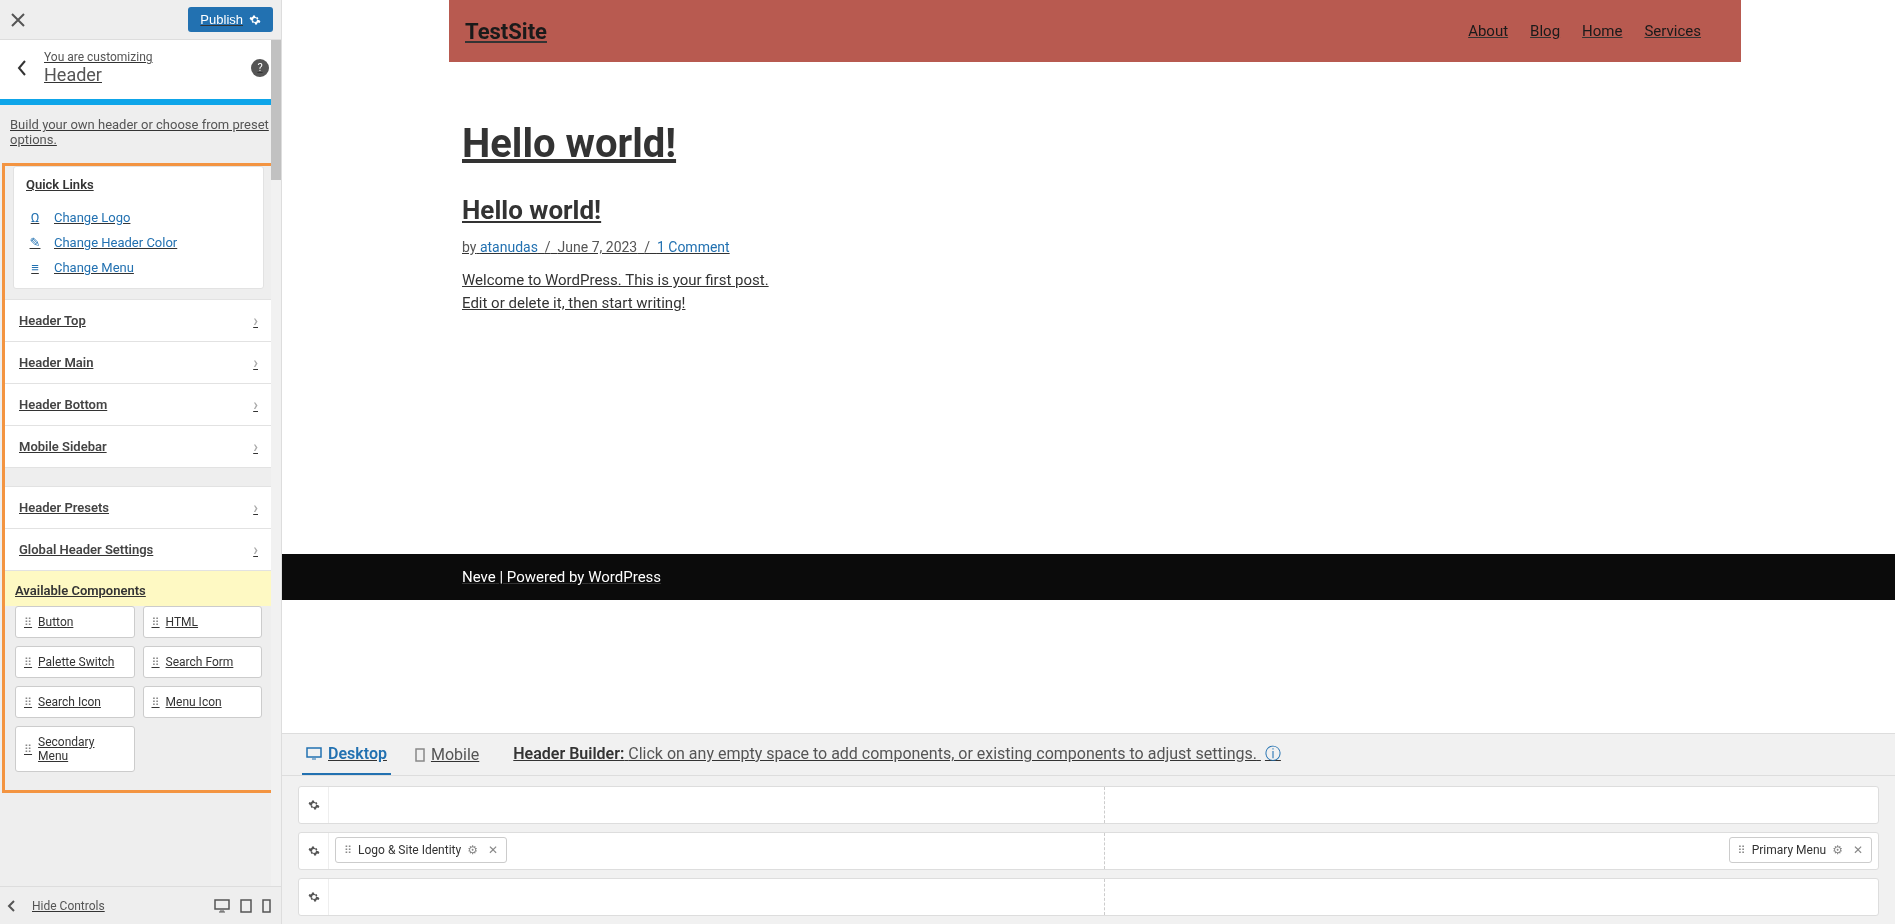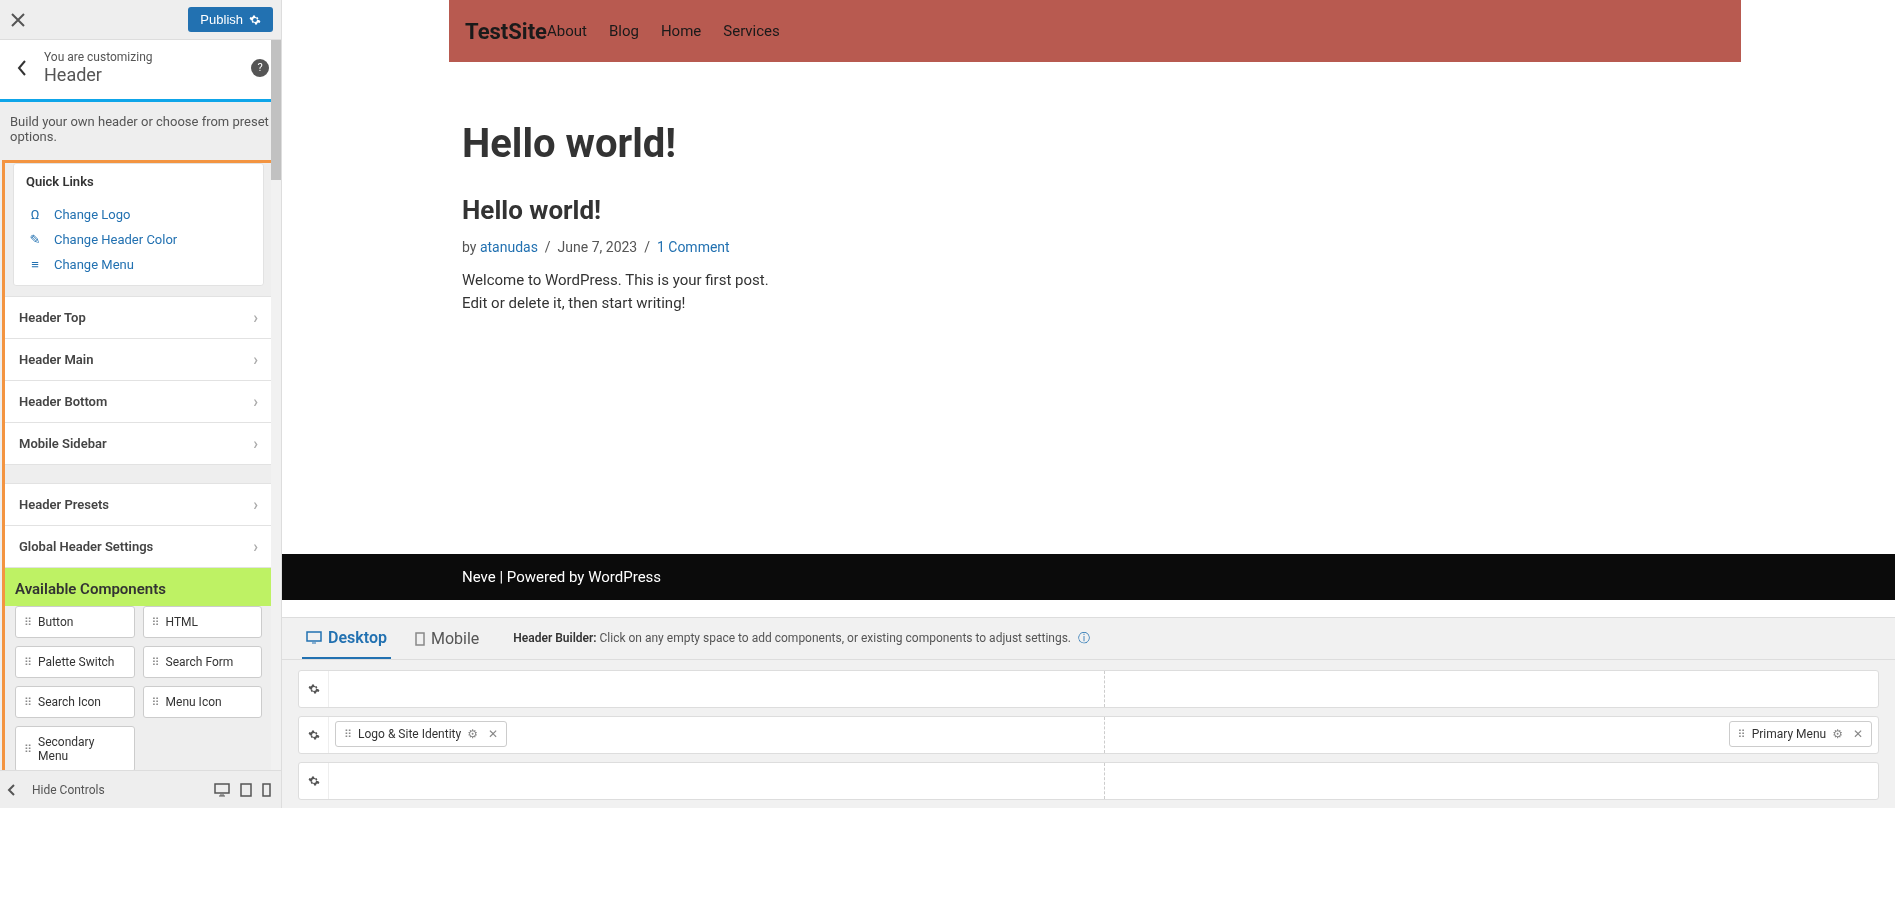--- a/index.html
+++ b/index.html
@@ -1,28 +1,28 @@
 <!DOCTYPE html>
 <html><head>
 <meta charset="utf-8">
 <style>
 * { box-sizing: border-box; margin: 0; padding: 0; }
 body { font-family: -apple-system, BlinkMacSystemFont, "Segoe UI", Roboto, sans-serif; font-size: 13px; color: #333; background: #fff; overflow: hidden; }
 
-.app { display: flex; width: 1895px; height: 808px; position: relative; }
+.app { display: flex; width: 1895px; height: 924px; position: relative; text-decoration: underline; }
 
 
 .sidebar { width: 282px; background: #eee; border-right: 1px solid #ddd; display: flex; flex-direction: column; position: relative; }
 .sidebar-top { display: flex; align-items: center; height: 40px; background: #eee; border-bottom: 1px solid #ddd; }
 .close-btn { width: 36px; height: 40px; display: flex; align-items: center; justify-content: center; cursor: pointer; color: #555; font-size: 18px; }
 .publish-wrap { flex: 1; display: flex; justify-content: flex-end; padding-right: 8px; }
 .publish-btn { background: #2271b1; color: #fff; border: none; padding: 5px 12px; border-radius: 3px; font-size: 13px; cursor: pointer; display: flex; align-items: center; gap: 6px; }
 .gear-white { color: #fff; }
 
-.panel-title-row { display: flex; align-items: center; background: #fff; border-bottom: 3px solid #0ea5e9; padding: 10px 12px 14px 8px; }
+.panel-title-row { display: flex; align-items: center; background: #fff; border-bottom: 6px solid #0ea5e9; padding: 10px 12px 14px 8px; }
 .back-arrow { width: 28px; display: flex; align-items: center; justify-content: center; cursor: pointer; font-size: 18px; color: #333; }
 .panel-title-text { flex: 1; padding-left: 8px; }
 .customizing-label { font-size: 12px; color: #555; }
 .panel-title { font-size: 18px; font-weight: 400; color: #555; }
 .help-icon { width: 18px; height: 18px; border-radius: 50%; background: #555; color: #fff; display: flex; align-items: center; justify-content: center; font-size: 11px; cursor: pointer; }
 
 .sidebar-scroll { flex: 1; overflow-y: auto; position: relative; }
 .description { padding: 12px 12px 16px 10px; font-size: 13px; color: #555; background: #eee; }
 
 .highlight-box { border: 3px solid #f39441; margin: 0 6px 0 2px; padding-bottom: 8px; }
@@ -31,56 +31,56 @@
 .quick-title { font-weight: 600; font-size: 13px; margin-bottom: 13px; color: #333; }
 .quick-link { display: flex; align-items: center; gap: 10px; padding: 5px 0; color: #2271b1; font-size: 13px; cursor: pointer; }
 .quick-link .qicon { width: 18px; text-align: center; color: #2271b1; }
 
 .accordion-item { background: #fff; border-top: 1px solid #e2e2e2; border-bottom: 1px solid #e2e2e2; padding: 11px 14px; display: flex; justify-content: space-between; align-items: center; cursor: pointer; font-size: 13px; font-weight: 600; color: #444; }
 .accordion-item + .accordion-item { border-top: none; }
 .chevron { color: #aaa; font-size: 16px; }
 
 .gap { height: 18px; background: #eee; }
 
-.avail-title { padding: 12px 10px 8px 10px; font-weight: 600; font-size: 15px; color: #333; background: #bef264; }
+.avail-title { padding: 12px 10px 8px 10px; font-weight: 600; font-size: 13px; color: #333; background: #fef9c3; }
 .components-grid { display: grid; grid-template-columns: 1fr 1fr; gap: 8px; padding: 0 10px 10px 10px; }
 .comp-chip { background: #fff; border: 1px solid #ccc; border-radius: 3px; padding: 8px 8px; font-size: 12px; display: flex; align-items: center; gap: 6px; cursor: pointer; }
 .drag-dots { color: #888; font-size: 11px; }
 
 .sidebar-footer { height: 38px; border-top: 1px solid #ddd; background: #eee; display: flex; align-items: center; justify-content: space-between; padding: 0 10px 0 6px; }
 .hide-controls { display: flex; align-items: center; gap: 14px; color: #555; cursor: pointer; font-size: 12px; }
 .device-icons { display: flex; gap: 10px; color: #555; }
 .device-icons span { cursor: pointer; }
 
 
 .scrollbarv { position: absolute; right: 0; top: 40px; bottom: 38px; width: 10px; background: #f1f1f1; }
 .scrollthumbv { position: absolute; right: 0; top: 0; width: 10px; height: 140px; background: #c1c1c1; }
 
 
 .preview { flex: 1; display: flex; flex-direction: column; background: #fff; }
 .preview-content { flex: 1; overflow: auto; }
-.site-header { background: #b85a50; height: 62px; display: flex; align-items: center; justify-content: flex-start; padding: 0 40px 0 16px; margin-left: 167px; margin-right: 154px; }
+.site-header { background: #b85a50; height: 62px; display: flex; align-items: center; justify-content: space-between; padding: 0 40px 0 16px; margin-left: 167px; margin-right: 154px; }
 .site-title { color: #1a1a1a; font-weight: 700; font-size: 22px; }
 .site-nav { display: flex; gap: 22px; }
 .site-nav a { color: #1a1a1a; text-decoration: none; font-size: 15px; cursor: pointer; }
 .content-area { padding: 58px 0 40px 180px; }
 .big-title { font-size: 40px; font-weight: 700; margin-bottom: 28px; }
 .post-title { font-size: 26px; font-weight: 700; margin-bottom: 14px; }
 .meta { font-size: 14px; color: #555; margin-bottom: 14px; }
 .meta .link { color: #2271b1; cursor: pointer; }
 .post-body { font-size: 15px; color: #333; max-width: 310px; line-height: 1.5; }
 .site-footer { background: #0b0b0b; color: #fff; padding: 14px 0 14px 180px; font-size: 15px; margin-top: 200px; }
 .site-footer .fl { color: #fff; }
 
 
 .builder { border-top: 1px solid #ddd; background: #f1f1f1; }
 .builder-tabs { display: flex; align-items: center; height: 42px; padding: 0 20px; border-bottom: 1px solid #ddd; gap: 20px; }
 .tab { display: flex; align-items: center; gap: 6px; padding: 10px 4px; color: #555; cursor: pointer; font-size: 16px; }
 .tab.active { color: #2271b1; border-bottom: 2px solid #2271b1; font-weight: 600; }
-.builder-hint { font-size: 12px; color: #555; margin-left: 10px; }
+.builder-hint { font-size: 16px; color: #555; margin-left: 10px; }
 .builder-hint b { font-weight: 600; color: #333; }
 .info-icon { color: #2271b1; margin-left: 4px; cursor: pointer; }
 
 .builder-rows { padding: 10px 16px 0 16px; }
 .brow { display: flex; align-items: center; height: 38px; background: #fff; border: 1px solid #ddd; border-radius: 3px; margin-bottom: 8px; position: relative; }
 .row-gear { width: 30px; display: flex; align-items: center; justify-content: center; border-right: 1px solid #eee; color: #555; cursor: pointer; height: 100%; }
 .row-body { flex: 1; position: relative; height: 100%; }
 .divider { position: absolute; left: 50%; top: 0; bottom: 0; border-left: 1px dashed #ccc; }
 .slot-chip { position: absolute; top: 4px; background: #fff; border: 1px solid #ccc; border-radius: 3px; padding: 5px 8px; font-size: 12px; display: flex; align-items: center; gap: 6px; }
 .slot-chip .gear { color: #888; cursor: pointer; }

